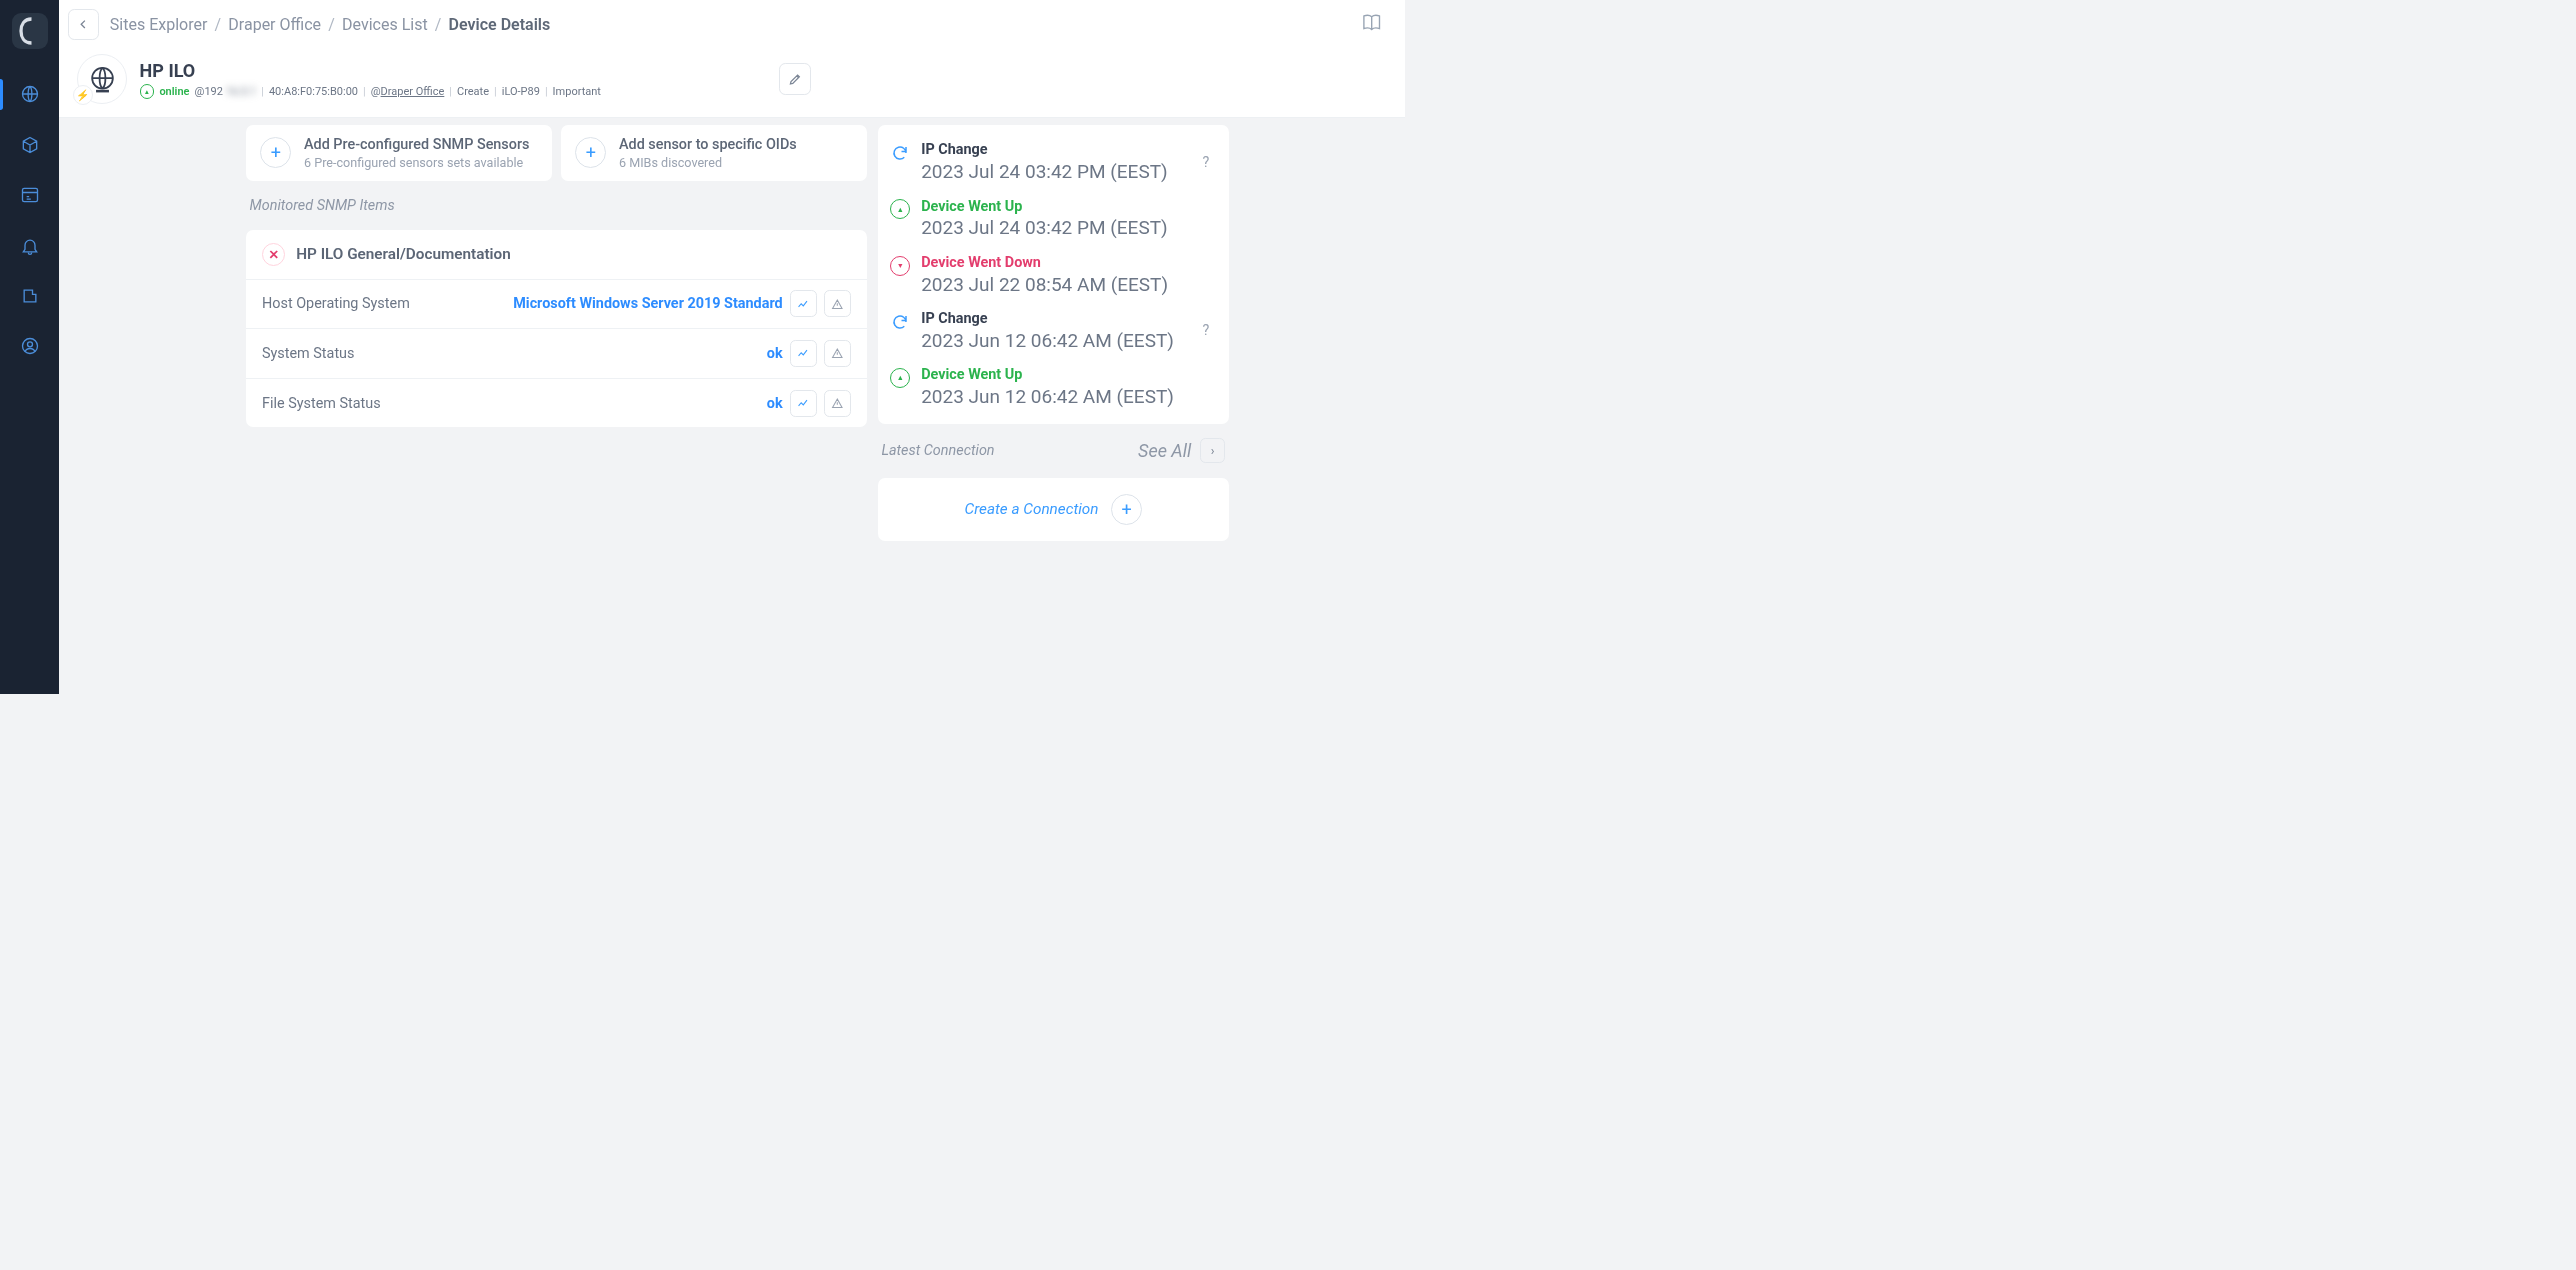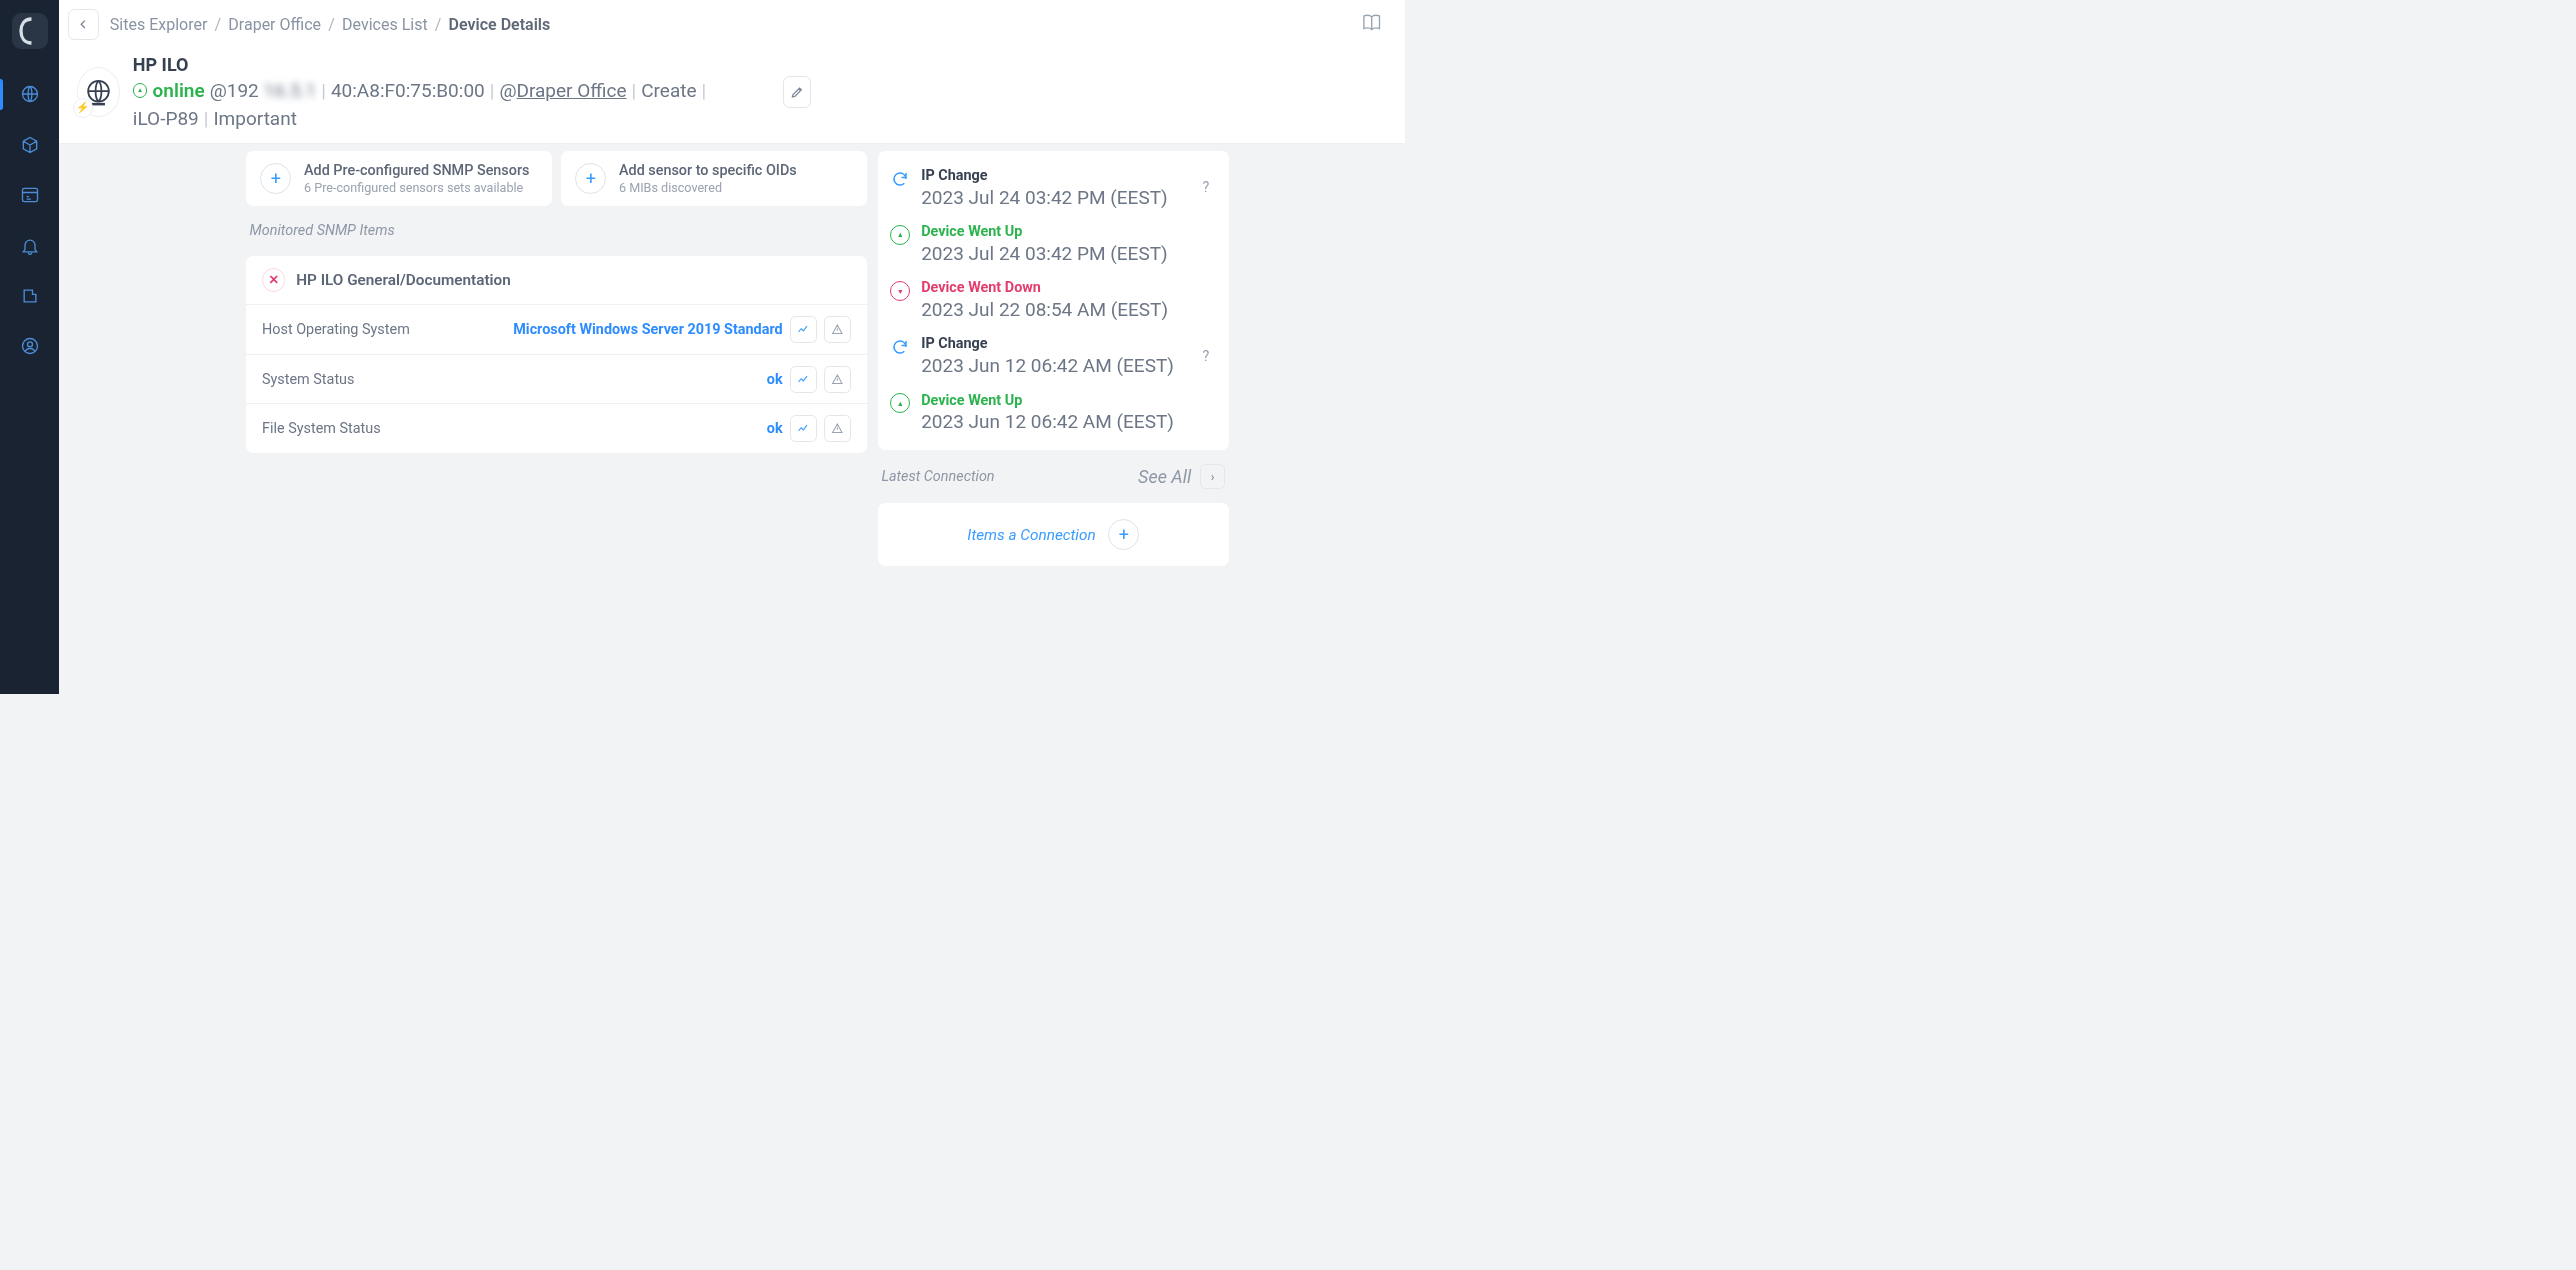--- a/index.html
+++ b/index.html
@@ -93,21 +93,21 @@
       left: -5.4px; bottom: -1.8px;
       width: 20px; height: 20px;
       border-radius: 50%;
       background: #fff;
       border: 0.9px solid #eceff3;
       display: flex; align-items: center; justify-content: center;
       font-size: 10.8px;
     }
     .device-title-col { display: flex; flex-direction: column; gap: 3.6px; }
     .device-title { font-size: 18px; font-weight: 700; color: #374051; }
-    .device-meta { display: flex; align-items: center; gap: 5px; font-size: 19px; color: #6c7686; flex-wrap: wrap; }
+    .device-meta { display: flex; align-items: center; gap: 5px; font-size: 11px; color: #6c7686; flex-wrap: wrap; }
     .status-online { display: inline-flex; align-items: center; gap: 5.4px; color: #2bb34d; font-weight: 600; }
     .status-dot {
       display: inline-flex;
       width: 14.4px; height: 14.4px;
       border: 1.8px solid #2bb34d;
       border-radius: 50%;
       align-items: center; justify-content: center;
     }
     .status-dot::after { content: "▲"; font-size: 6.3px; color: #2bb34d; }
     .meta-sep { color: #c5cbd4; }
@@ -489,20 +489,20 @@
         </div>
 
         <div class="lc-header">
           <div class="lc-header-title">Latest Connection</div>
           <div class="lc-spacer"></div>
           <div class="lc-seeall">See All</div>
           <div class="lc-chev">›</div>
         </div>
 
         <div class="create-conn">
-          <div class="create-conn-label">Items a Connection</div>
+          <div class="create-conn-label">Create a Connection</div>
           <div class="plus-circle">+</div>
         </div>
       </div>
     </div>
   </div>
 </div>
 
 
 </body></html>

